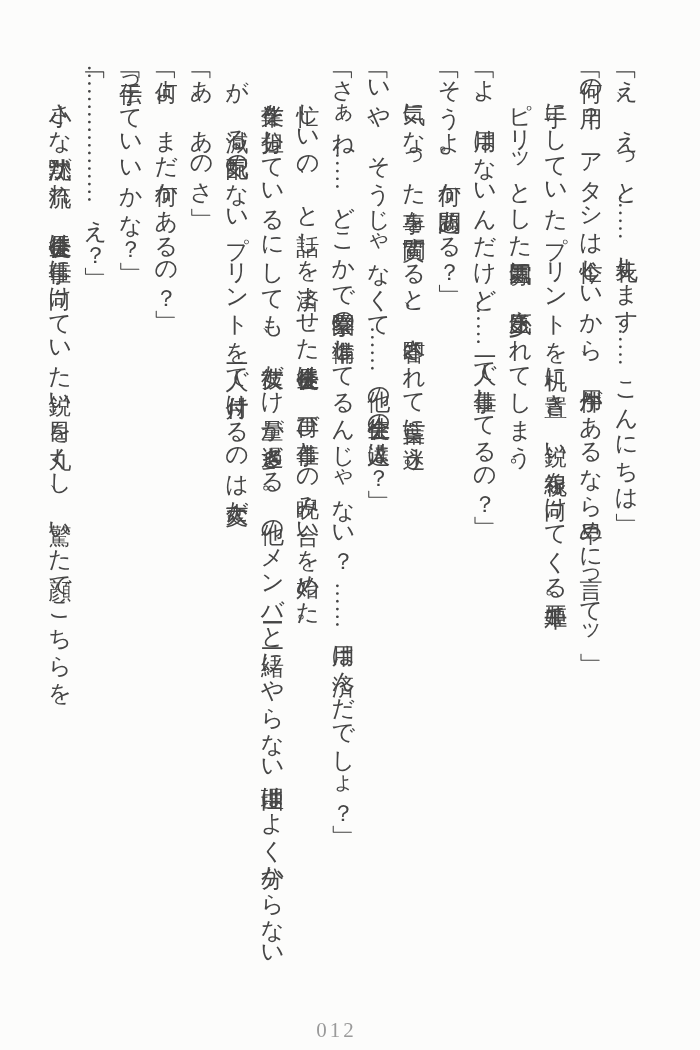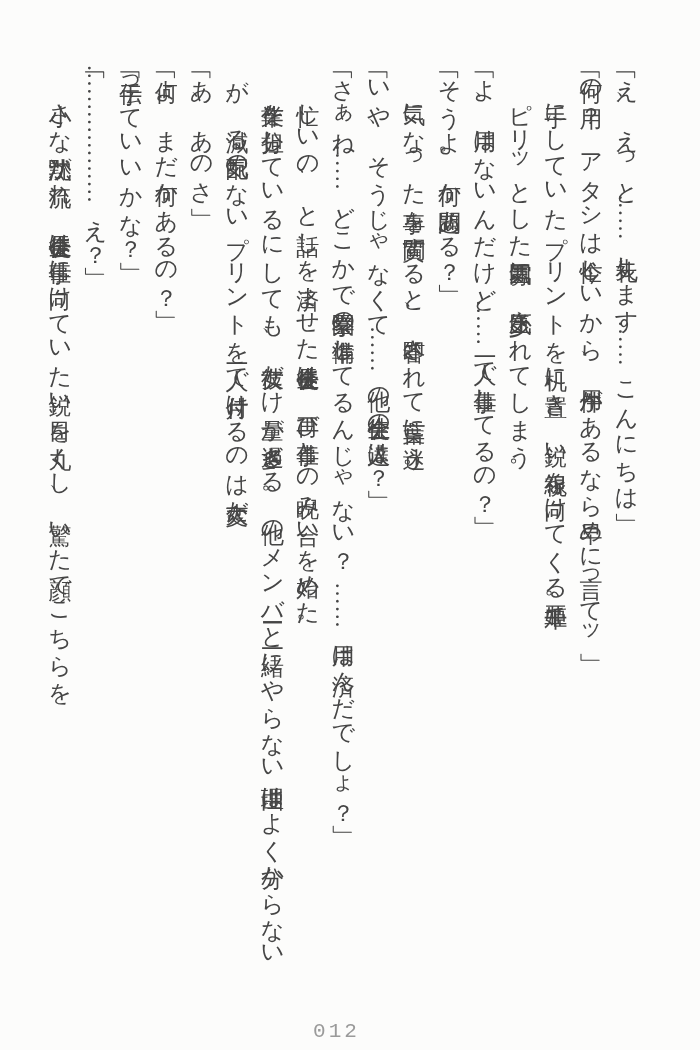--- a/index.html
+++ b/index.html
@@ -46,21 +46,21 @@
   .text-block p.dialogue {
     text-indent: 0;
   }
   
   .page-number {
     position: absolute;
     left: 0;
     right: 27px; 
     bottom: 7px;
     text-align: center;
-    font-family: Liberation Mono, monospace;
+    font-family: Liberation Serif, serif;
     font-size: 21px;
     letter-spacing: 3px;
     color: var(--folio-color, #9a9a9a);
   }
 </style>
 </head>
 <body>
 
 <div class="book-page">
 

